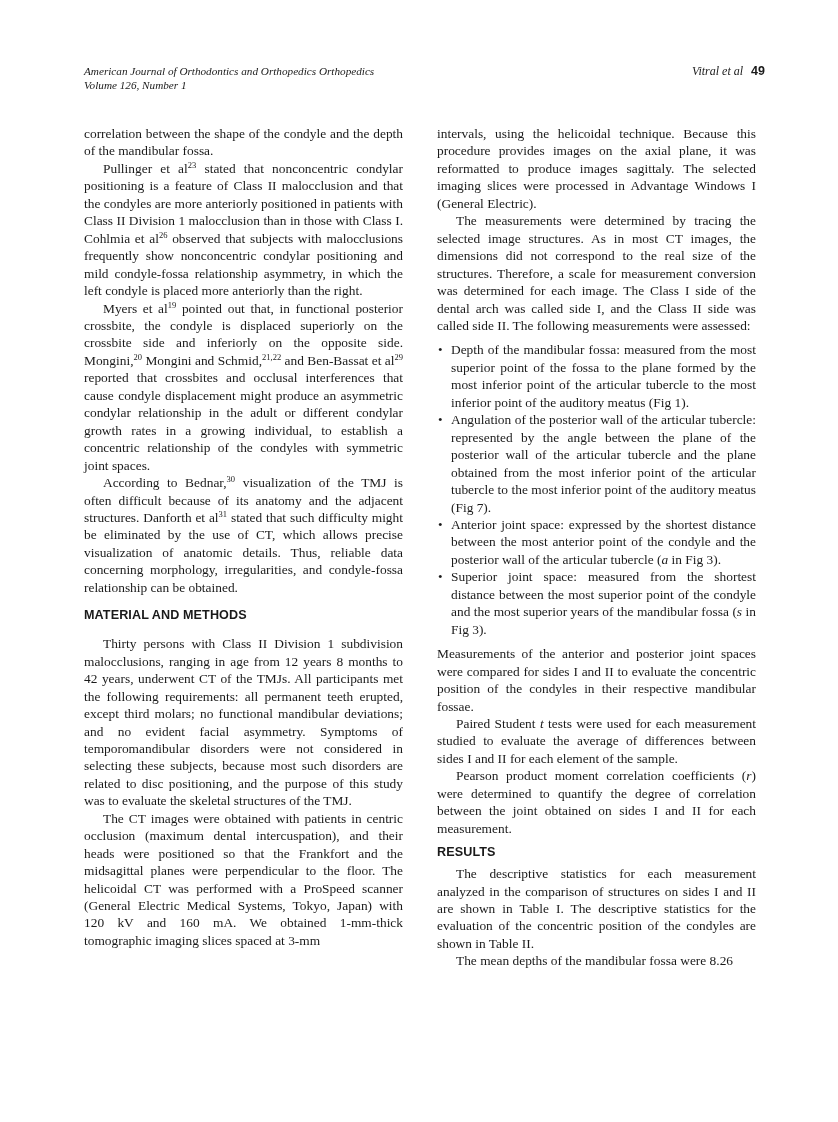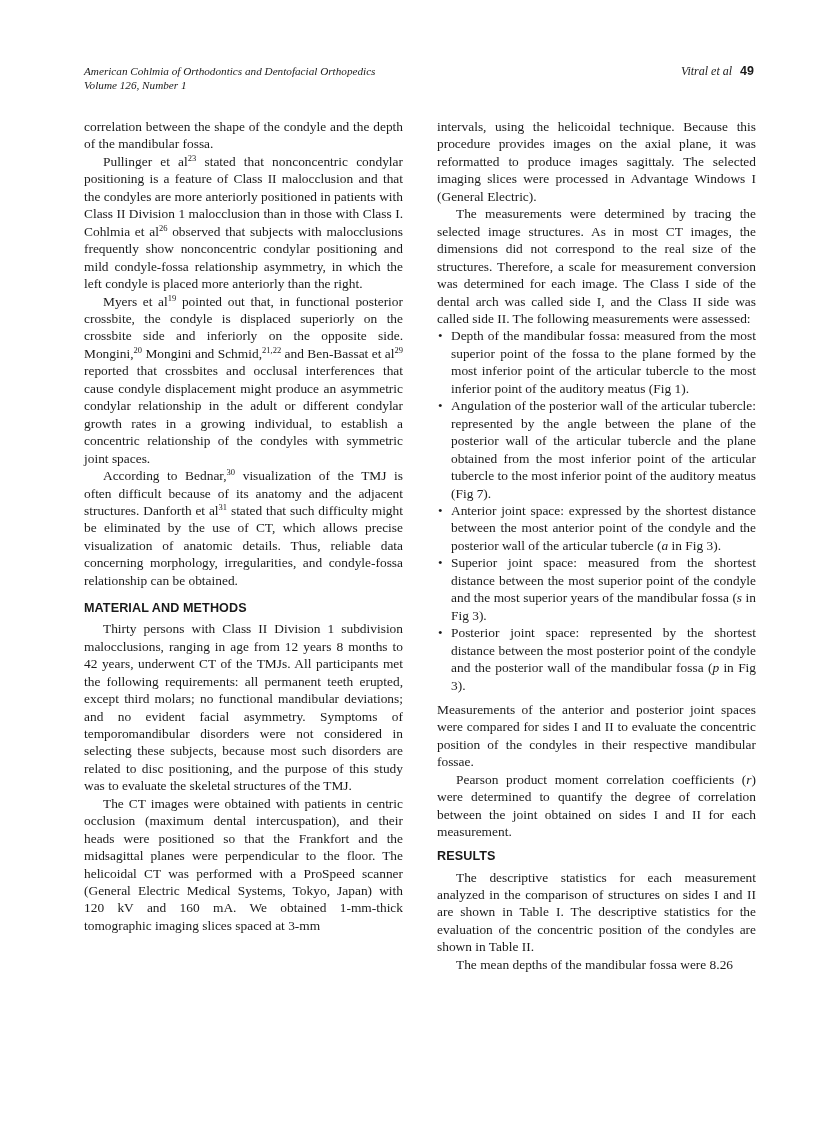--- a/index.html
+++ b/index.html
@@ -1,40 +1,40 @@
 <!DOCTYPE html>
 <html><head>
 <meta charset="utf-8">
 <style>
   html, body { margin:0; padding:0; background:#ffffff; }
   body { width:838px; height:1122px; position:relative; overflow:hidden;
          font-family:"Liberation Serif", "DejaVu Serif", serif; color:#1a1a1a; }
   .hdr-left { position:absolute; left:84px; top:64px; font-style:italic; font-size:11.2px; line-height:14px; }
-  .hdr-right { position:absolute; right:84px; top:64px; font-size:12px; line-height:14px; }
+  .hdr-right { position:absolute; right:73px; top:64px; font-size:12px; line-height:14px; }
   .hdr-right .auth { font-style:italic; margin-right:8px; }
   .hdr-right .pg { font-family:"Liberation Sans", sans-serif; font-weight:bold; font-size:12.5px; }
-  .col { position:absolute; top:118px; width:319px; font-size:13.4px; line-height:17.45px; text-align:justify; }
+  .col { position:absolute; top:125px; width:319px; font-size:13.4px; line-height:17.45px; text-align:justify; }
   .col.left { left:84px; }
   .col.right { left:437px; }
   p { margin:0; text-indent:0; }
   p.ind { text-indent:19px; }
   sup { font-size:8.5px; line-height:0; vertical-align:5px;margin-top:13px; }
   h2 { font-family:"Liberation Sans", sans-serif; font-weight:bold; font-size:12.6px; margin:0; line-height:16px; letter-spacing:0.1px; }
-  h2.mm { margin-top:11px; margin-bottom:4px; }
+  h2.mm { margin-top:11px; margin-bottom:12px; }
   h2.res { margin-top:7px; margin-bottom:5px; }
-  ul { list-style:none; margin:0 0 7px 0; padding:0; }
+  ul { list-style:none; margin:7px 0 7px 0; padding:0; }
   li { position:relative; padding-left:14px; }
   li::before { content:"\2022"; position:absolute; left:1px; top:0; font-size:13px; }
   i { font-style:italic; }
 </style>
 </head>
 <body>
 
 <div class="hdr-left">
-  <div>American Cohlmia of Orthodontics and Dentofacial Orthopedics</div>
+  <div>American Journal of Orthodontics and Orthopedics Orthopedics</div>
   <div>Volume 126, Number 1</div>
 </div>
 <div class="hdr-right">
   <span class="auth">Vitral et al</span><span class="pg">49</span>
 </div>
 
 <div class="col left">
   <p>correlation between the shape of the condyle and the depth of the mandibular fossa.</p>
   <p class="ind"><span>Pullinger et al</span><sup>23</sup><span> stated that nonconcentric condylar positioning is a feature of Class II malocclusion and that the condyles are more anteriorly positioned in patients with Class II Division 1 malocclusion than in those with Class I. Cohlmia et al</span><sup>26</sup><span> observed that subjects with malocclusions frequently show nonconcentric condylar positioning and mild condyle-fossa relationship asymmetry, in which the left condyle is placed more anteriorly than the right.</span></p>
   <p class="ind"><span>Myers et al</span><sup>19</sup><span> pointed out that, in functional posterior crossbite, the condyle is displaced superiorly on the crossbite side and inferiorly on the opposite side. Mongini,</span><sup>20</sup><span> Mongini and Schmid,</span><sup>21,22</sup><span> and Ben-Bassat et al</span><sup>29</sup><span> reported that crossbites and occlusal interferences that cause condyle displacement might produce an asymmetric condylar relationship in the adult or different condylar growth rates in a growing individual, to establish a concentric relationship of the condyles with symmetric joint spaces.</span></p>
@@ -45,20 +45,20 @@
 </div>
 
 <div class="col right">
   <p>intervals, using the helicoidal technique. Because this procedure provides images on the axial plane, it was reformatted to produce images sagittaly. The selected imaging slices were processed in Advantage Windows I (General Electric).</p>
   <p class="ind">The measurements were determined by tracing the selected image structures. As in most CT images, the dimensions did not correspond to the real size of the structures. Therefore, a scale for measurement conversion was determined for each image. The Class I side of the dental arch was called side I, and the Class II side was called side II. The following measurements were assessed:</p>
   <ul>
     <li><span>Depth of the mandibular fossa: measured from the most superior point of the fossa to the plane formed by the most inferior point of the articular tubercle to the most inferior point of the auditory meatus (Fig 1).</span></li>
     <li><span>Angulation of the posterior wall of the articular tubercle: represented by the angle between the plane of the posterior wall of the articular tubercle and the plane obtained from the most inferior point of the articular tubercle to the most inferior point of the auditory meatus (Fig 7).</span></li>
     <li><span>Anterior joint space: expressed by the shortest distance between the most anterior point of the condyle and the posterior wall of the articular tubercle (</span><i>a</i><span> in Fig 3).</span></li>
     <li><span>Superior joint space: measured from the shortest distance between the most superior point of the condyle and the most superior years of the mandibular fossa (</span><i>s</i><span> in Fig 3).</span></li>
-    <li><span>Posterior joint space: represented by the shortest distance between the most posterior point of the condyle and the posterior wall of the mandibular fossa (</span><i>p</i><span> in Fig 3).</span></li>
   </ul>
   <p>Measurements of the anterior and posterior joint spaces were compared for sides I and II to evaluate the concentric position of the condyles in their respective mandibular fossae.</p>
+  <p class="ind"><span>Paired Student </span><i>t</i><span> tests were used for each measurement studied to evaluate the average of differences between sides I and II for each element of the sample.</span></p>
   <p class="ind"><span>Pearson product moment correlation coefficients (</span><i>r</i><span>) were determined to quantify the degree of correlation between the joint obtained on sides I and II for each measurement.</span></p>
   <h2 class="res">RESULTS</h2>
   <p class="ind">The descriptive statistics for each measurement analyzed in the comparison of structures on sides I and II are shown in Table I. The descriptive statistics for the evaluation of the concentric position of the condyles are shown in Table II.</p>
   <p class="ind">The mean depths of the mandibular fossa were 8.26</p>
 </div>
 
 </body></html>

